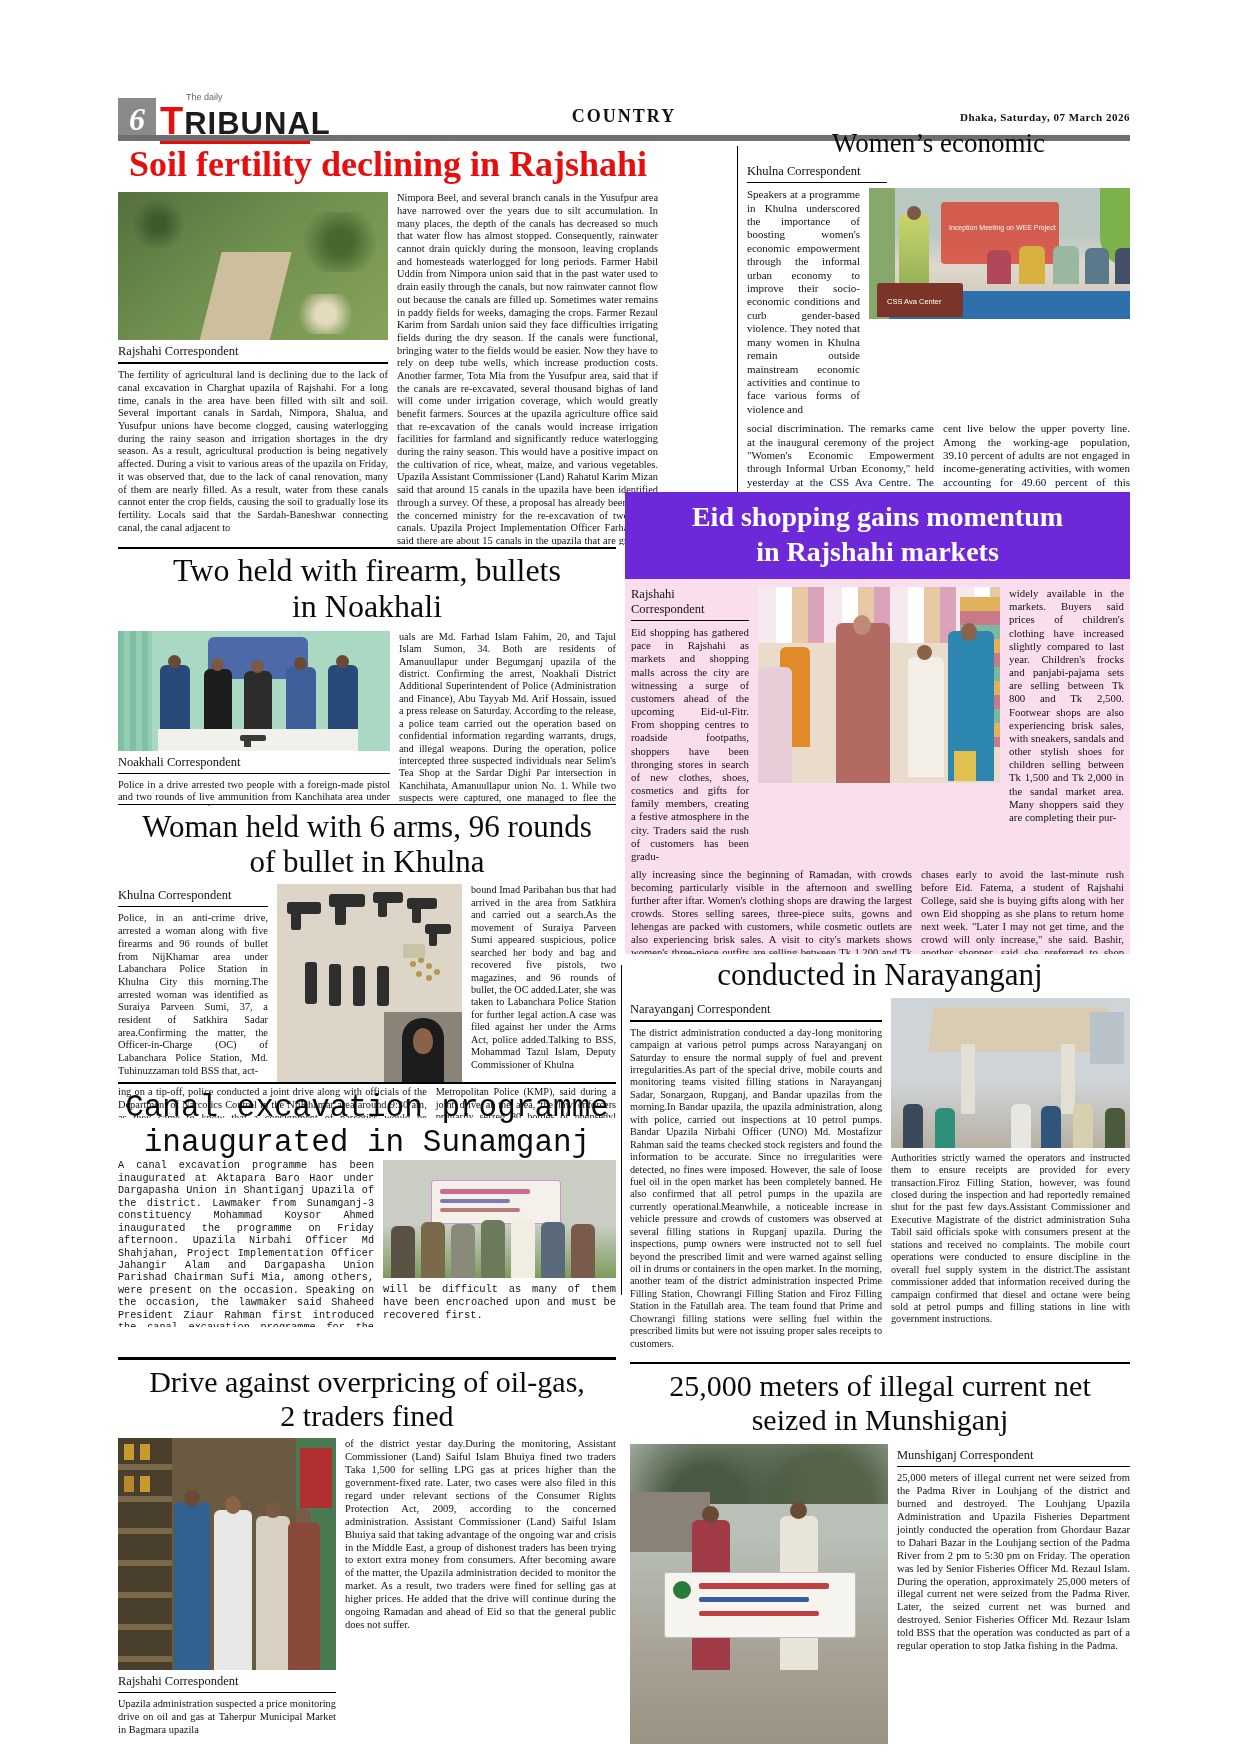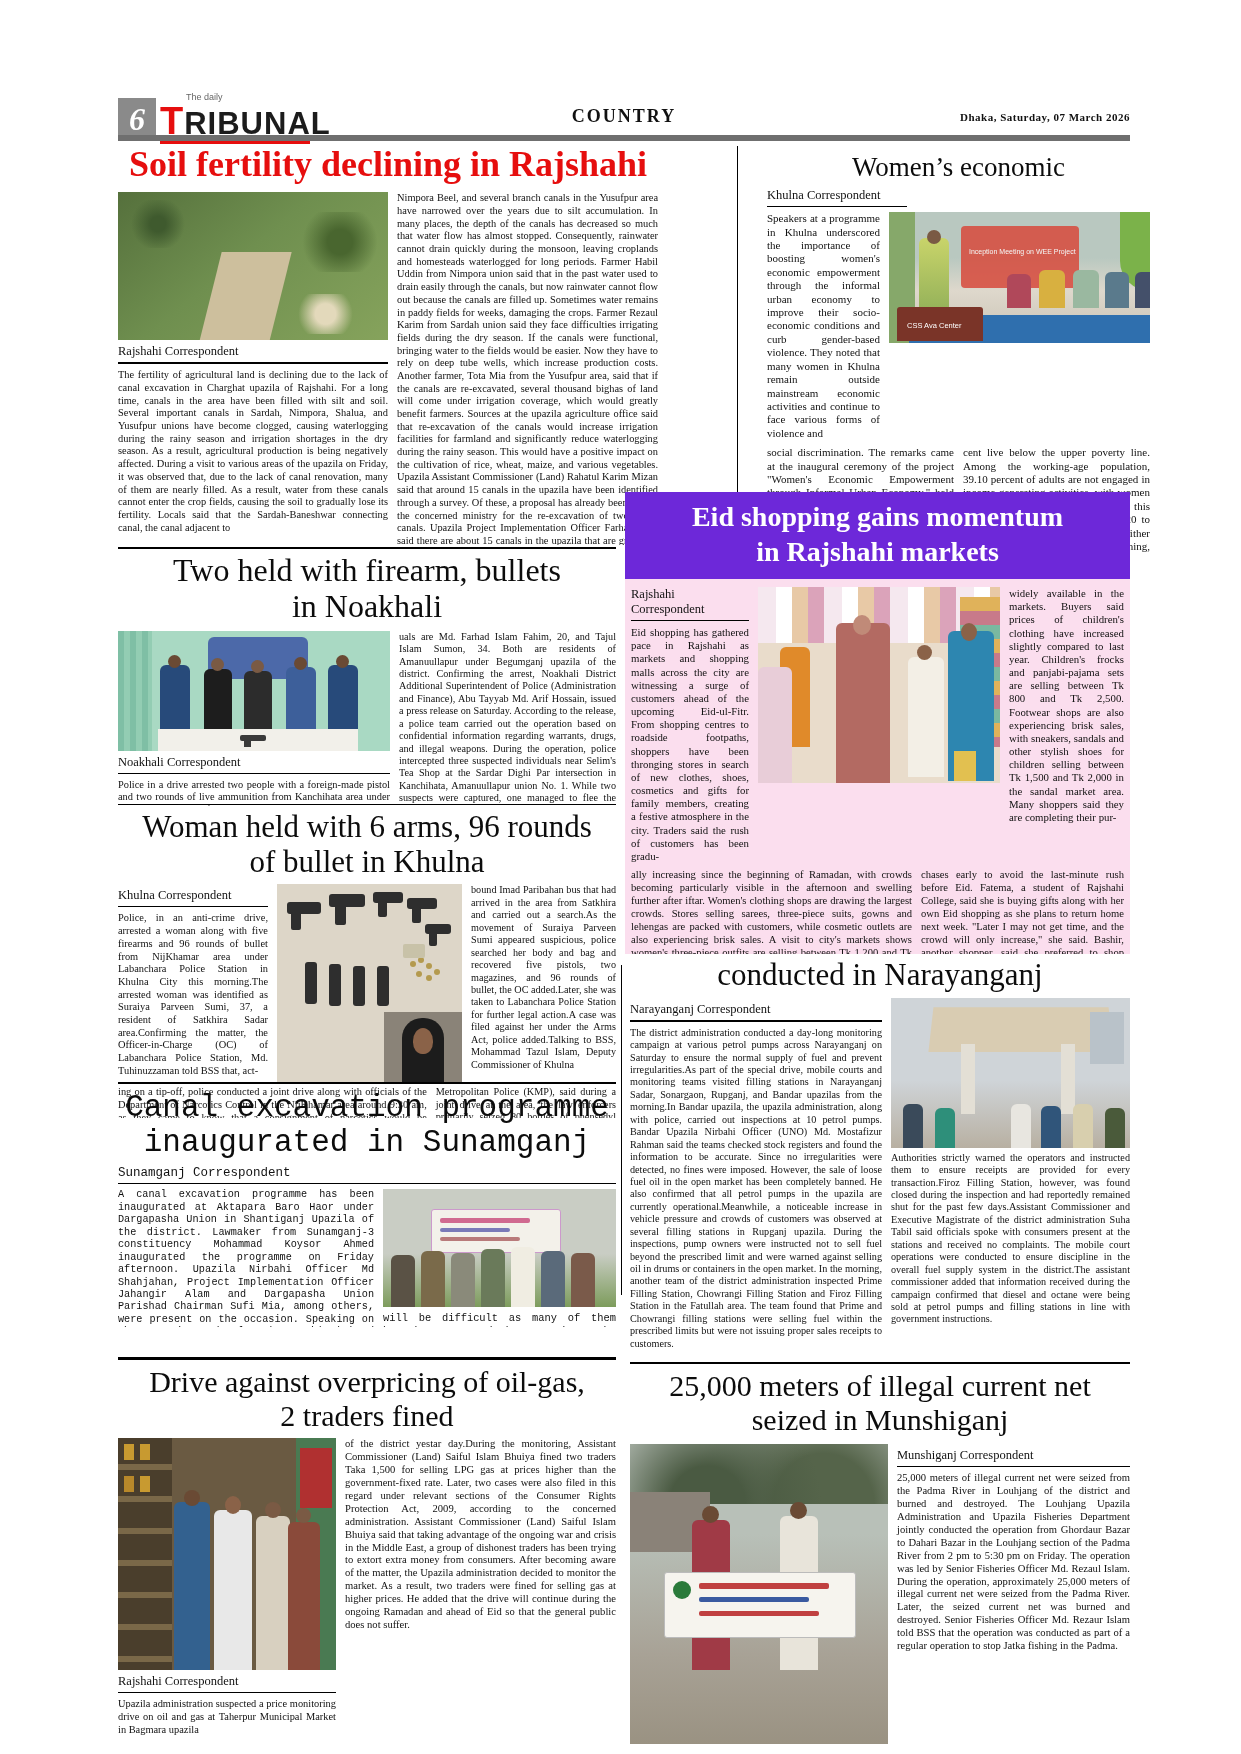--- a/index.html
+++ b/index.html
@@ -71,21 +71,21 @@
         </div>
         <div class="by" style="border-bottom-width:2px;"><span>Rajshahi Correspondent</span></div>
         <div class="bt" style="font-size:10.4px;">The fertility of agricultural land is declining due to the lack of canal excavation in Charghat upazila of Rajshahi.  For a long time, canals in the area have been filled with silt and soil. Several important canals in Sardah, Nimpora, Shalua, and Yusufpur unions have become clogged, causing waterlogging during the rainy season and irrigation shortages in the dry season.  As a result, agricultural production is being negatively affected. During a visit to various areas of the upazila on Friday, it was observed that, due to the lack of canal renovation, many of them are nearly filled.  As a result, water from these canals cannot enter the crop fields, causing the soil to gradually lose its fertility. Locals said that the Sardah-Baneshwar connecting canal, the canal adjacent to</div>
       </div>
       <div class="bt" style="flex:1;font-size:10.4px;">Nimpora Beel, and several branch canals in the Yusufpur area have narrowed over the years due to silt accumulation. In many places, the depth of the canals has decreased so much that water flow has almost stopped.  Consequently, rainwater cannot drain quickly during the monsoon, leaving croplands and homesteads waterlogged for long periods. Farmer Habil Uddin from Nimpora union said that in the past water used to drain easily through the canals, but now rainwater cannot flow out because the canals are filled up.  Sometimes water remains in paddy fields for weeks, damaging the crops. Farmer Rezaul Karim from Sardah union said they face difficulties irrigating fields during the dry season. If the canals were functional, bringing water to the fields would be easier. Now they have to rely on deep tube wells, which increase production costs. Another farmer, Tota Mia from the Yusufpur area, said that if the canals are re-excavated, several thousand bighas of land will come under irrigation coverage, which would greatly benefit farmers. Sources at the upazila agriculture office said that re-excavation of the canals would increase irrigation facilities for farmland and significantly reduce waterlogging during the rainy season. This would have a positive impact on the cultivation of rice, wheat, maize, and various vegetables. Upazila Assistant Commissioner (Land) Rahatul Karim Mizan said that around 15 canals in the upazila have been identified through a survey. Of these, a proposal has already been sent to the concerned ministry for the re-excavation of two major canals. Upazila Project Implementation Officer Farhad Latif said there are about 15 canals in the upazila that are gradually becoming blocked due to lack of maintenance. The current government has taken plans to re-excavate these canals, and the work will be carried out in phases. Canal excavation is one of the government's key development programs. Local residents believe that if these canals are re-excavated and restored, the lost fertility of the land will gradually return.</div>
     </div>
   </div>
 
   <div class="vline" style="left:737px;top:146px;height:352px;"></div>
 
-  <div class="art" style="left:747px;top:152px;width:383px;height:401px;margin-left:20px;">
+  <div class="art" style="left:747px;top:128px;width:383px;height:401px;">
     <div class="hl" style="font-size:27px;">
       <div>Women’s economic</div>
     </div>
     <div class="by" style="width:140px;margin-top:2px;"><span>Khulna Correspondent</span></div>
     <div class="row">
       <div class="bt" style="width:113px;flex:none;font-size:11px;">Speakers at a programme in Khulna underscored the importance of boosting women's economic empowerment through the informal urban economy to improve their socio-economic conditions and curb gender-based violence. They noted that many women in Khulna remain outside mainstream economic activities and continue to face various forms of violence and</div>
       <div class="photo" style="flex:1;height:131px;background:linear-gradient(#b9c8c0 35%,#ded8cc 60%,#c9c2b4);">
         <div style="position:absolute;left:0;top:0;width:26px;height:100%;background:#86a86a;"></div>
         <div style="position:absolute;right:0;top:0;width:30px;height:60%;background:#7bb24a;border-radius:0 0 0 40px;"></div>
         <div style="position:absolute;left:72px;top:14px;width:118px;height:62px;background:#d84a3c;border-radius:4px;opacity:.85;">
@@ -253,21 +253,20 @@
         <div class="bt" style="font-size:10.2px;margin-top:4px;">Authorities strictly warned the operators and instructed them to ensure receipts are provided for every transaction.Firoz Filling Station, however, was found closed during the inspection and had reportedly remained shut for the past few days.Assistant Commissioner and Executive Magistrate of the district administration Suha Tabil said officials spoke with consumers present at the stations and received no complaints. The mobile court operations were conducted to ensure discipline in the overall fuel supply system in the district.The assistant commissioner added that information received during the campaign confirmed that diesel and octane were being sold at petrol pumps and filling stations in line with government instructions.</div>
       </div>
     </div>
   </div>
 
   <div class="art" style="left:118px;top:1082px;width:498px;height:236px;border-top:2px solid #000;padding-top:7px;font-family:Liberation Mono, monospace;">
     <div class="hl" style="font-size:31px;">
       <div>Canal excavation programme</div>
       <div>inaugurated in Sunamganj</div>
     </div>
-    <div class="by" style="width:100%;margin-top:2px;"><span>Sunamganj Correspondent</span></div>
     <div class="row">
       <div class="bt" style="width:256px;flex:none;font-size:10.2px;">A canal excavation programme has been inaugurated at Aktapara Baro Haor under Dargapasha Union in Shantiganj Upazila of the district. Lawmaker from Sunamganj-3 constituency Mohammad Koysor Ahmed inaugurated the programme on Friday afternoon. Upazila Nirbahi Officer Md Shahjahan, Project Implementation Officer Jahangir Alam and Dargapasha Union Parishad Chairman Sufi Mia, among others, were present on the occasion. Speaking on the occasion, the lawmaker said Shaheed President Ziaur Rahman first introduced the canal excavation programme for the welfare of farmers, adding that the current Bangladesh Nationalist Party (BNP) government is continuing the initiative.  He said the initiative aims to restore lost canals and rivers across the country, which would benefit agriculture and fisheries. However, he said excavating canals</div>
       <div style="flex:1;">
         <div class="photo" style="width:100%;height:118px;background:linear-gradient(#c9cdc4 55%,#7d9c5c);">
           <div style="position:absolute;left:48px;top:20px;width:128px;height:42px;background:#f3f1ea;border:1px solid #c9c;border-radius:3px;">
             <div style="position:absolute;left:8px;top:8px;width:90px;height:5px;background:#d06a90;border-radius:2px;"></div>
             <div style="position:absolute;left:8px;top:18px;width:70px;height:4px;background:#7a7ab8;border-radius:2px;"></div>
             <div style="position:absolute;left:8px;top:27px;width:80px;height:4px;background:#b87a7a;border-radius:2px;"></div>
           </div>
           <div class="fig" style="left:8px;bottom:0;width:24px;height:52px;background:#5a5245;"></div>

